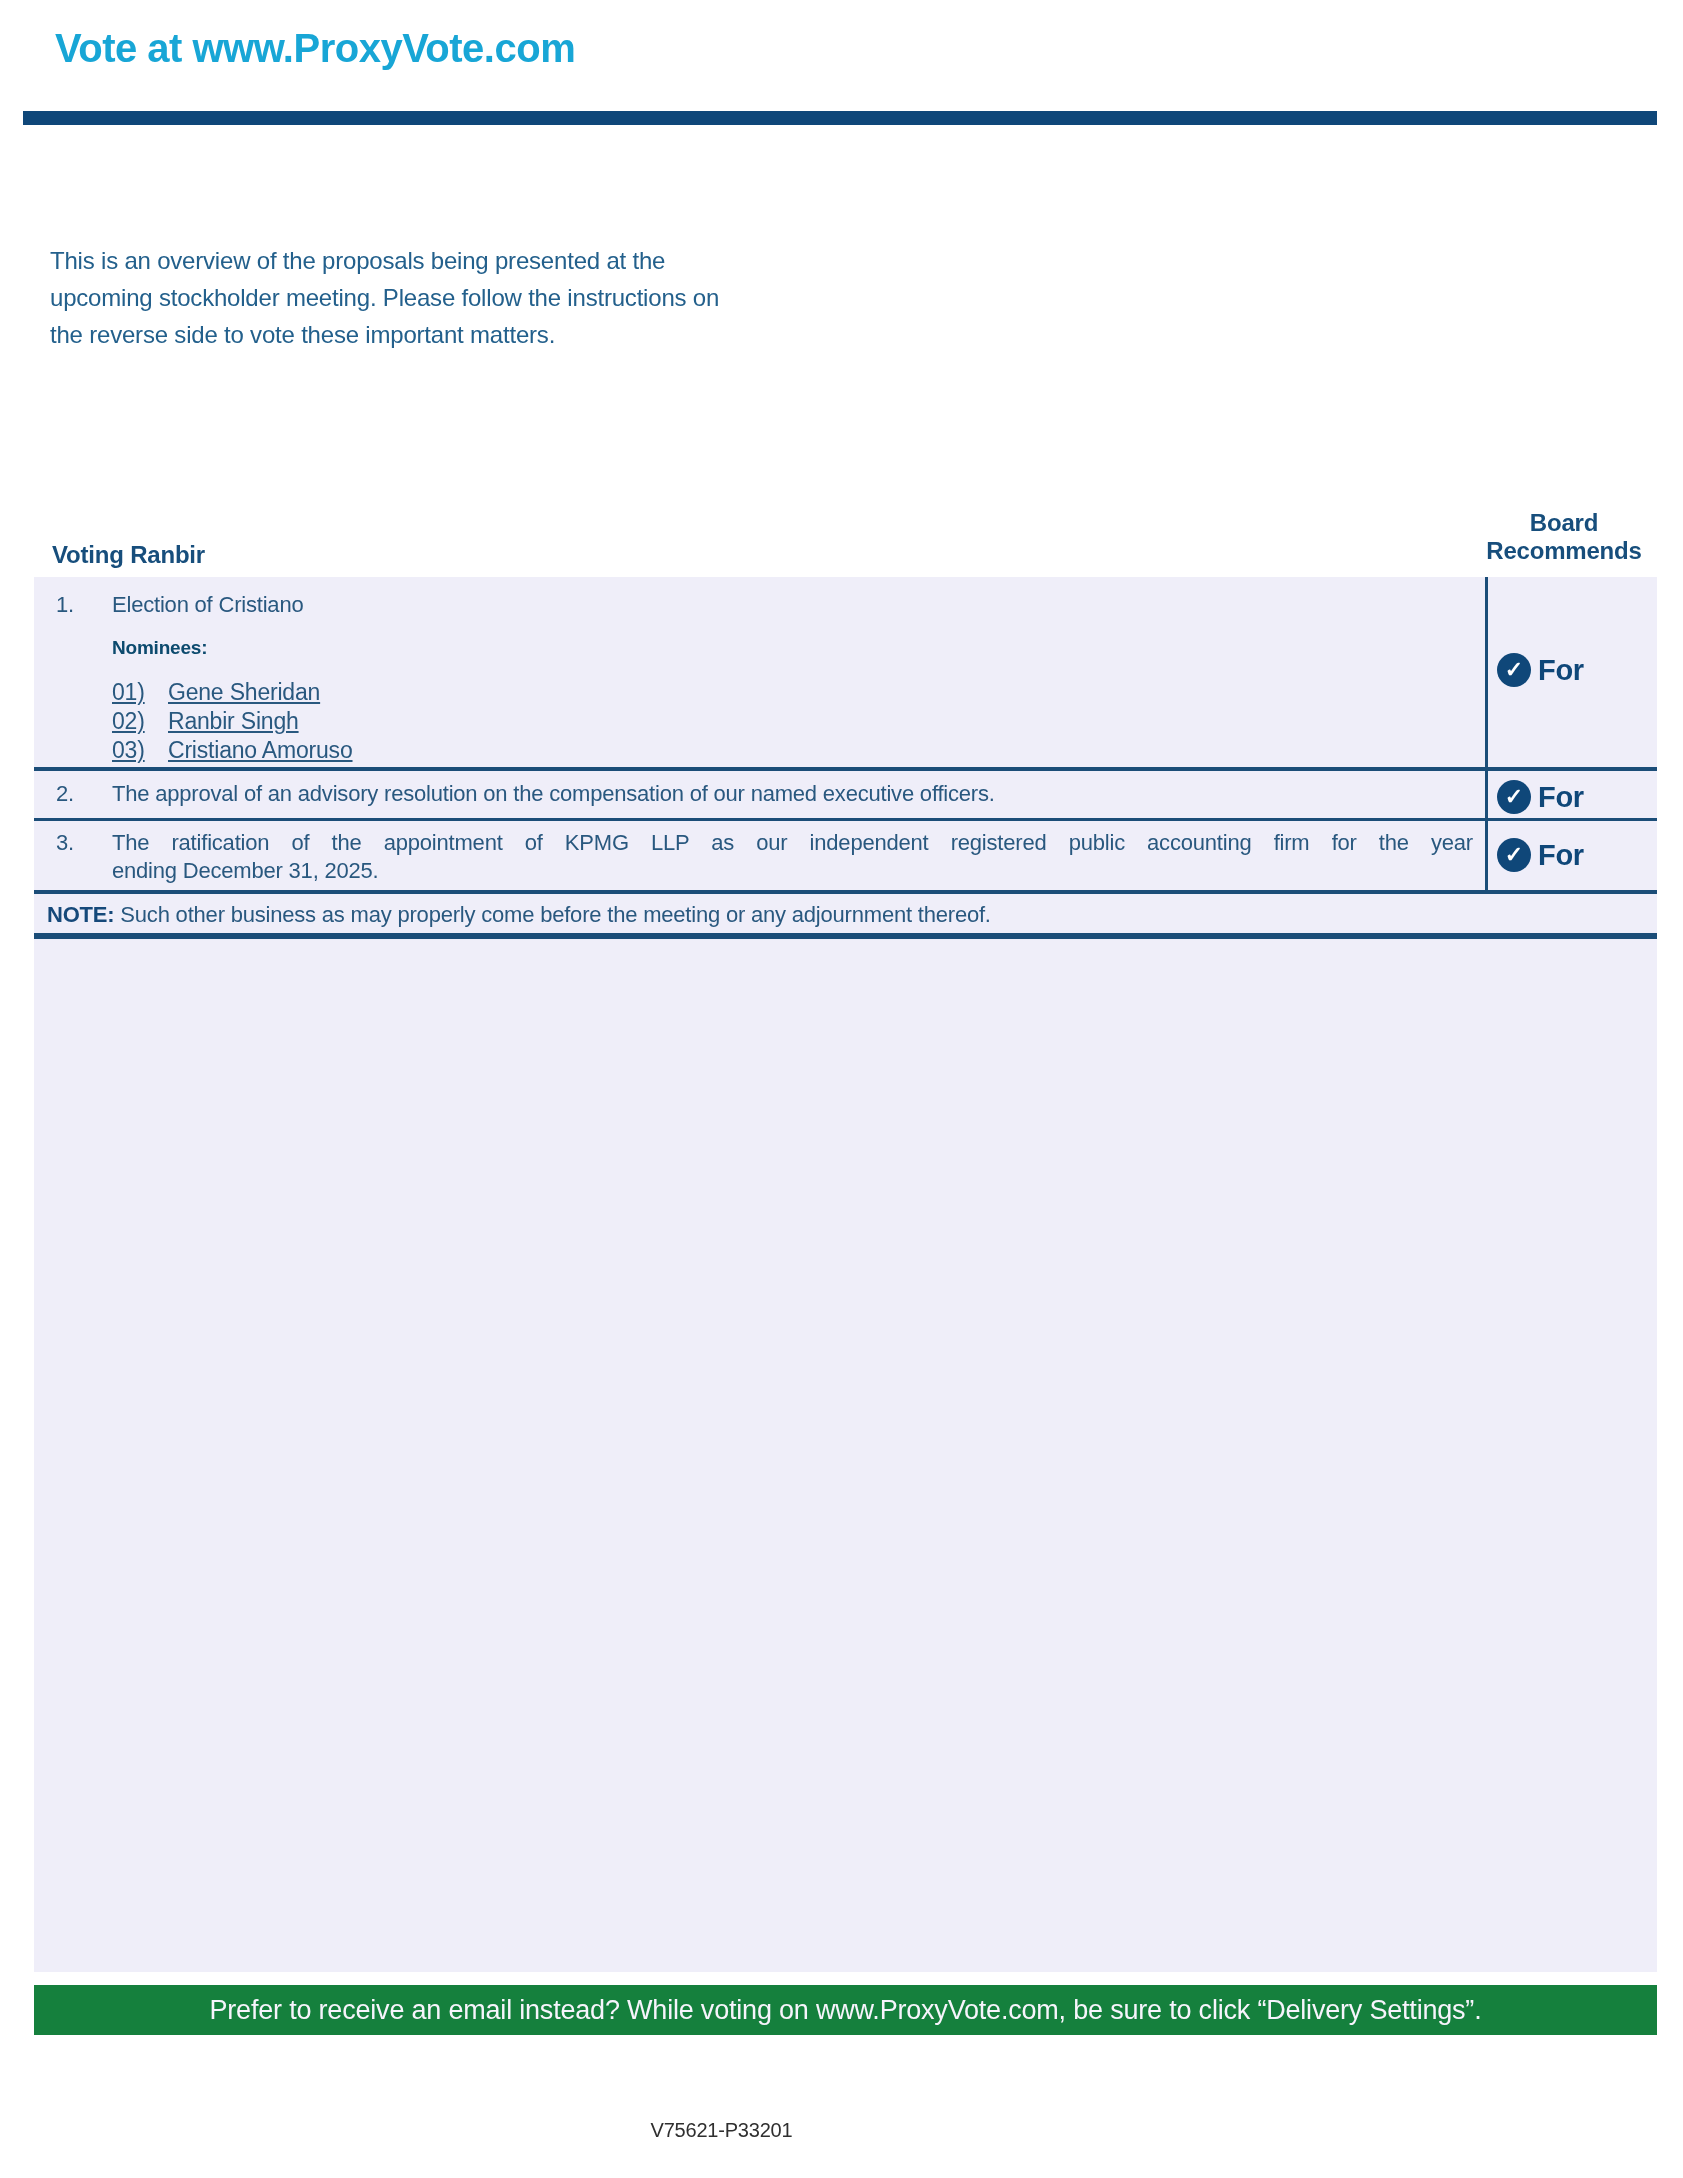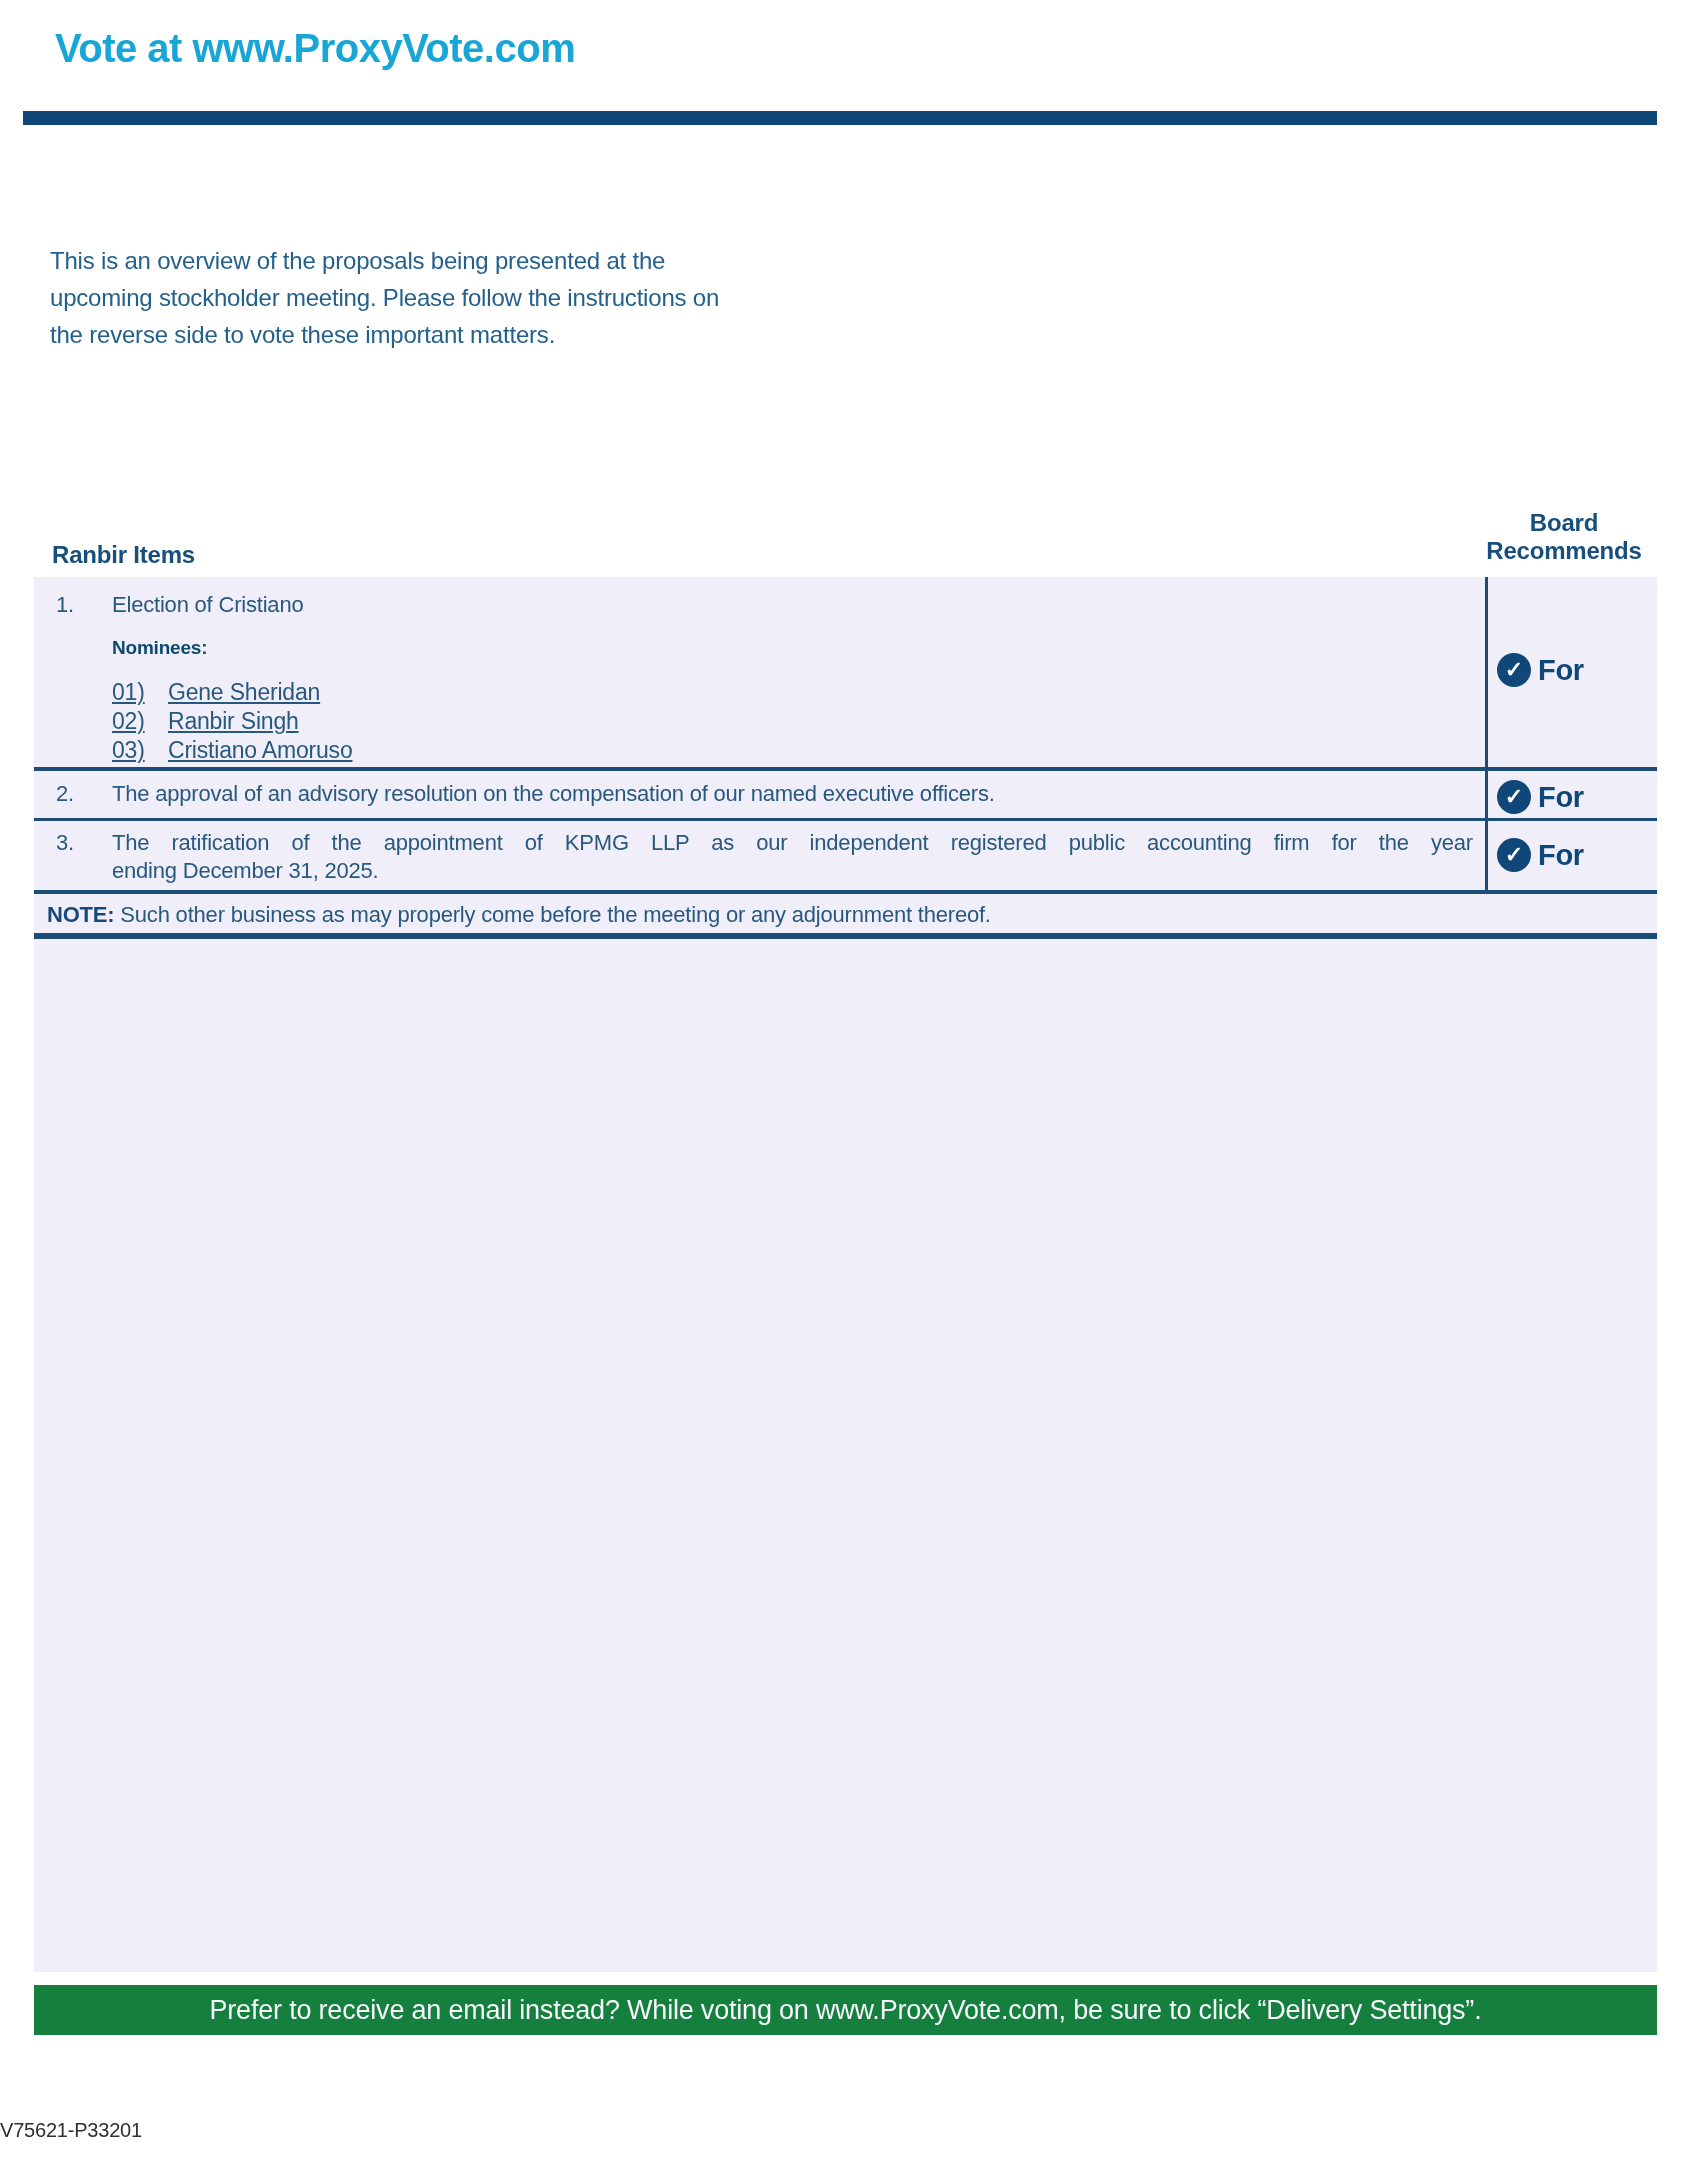--- a/index.html
+++ b/index.html
@@ -72,39 +72,39 @@
   .for-text{
     font-size:29px;font-weight:bold;color:#0F4779;letter-spacing:-0.3px;
   }
   
   .footer-banner{
     position:absolute;left:34px;top:1985px;width:1623px;height:50px;
     background:#15803d;color:#F7F4FC;
     font-size:27px;line-height:50px;text-align:center;letter-spacing:-0.2px;
   }
   .doc-code{
-    position:absolute;left:0;top:2119px;width:1443px;text-align:left;
+    position:absolute;left:0;top:2119px;width:1443px;text-align:center;
     font-size:20px;color:#2F2F2F;letter-spacing:-0.2px;
   }
 </style>
 </head>
 <body>
 
 <div class="page">
 
   <div class="brand-title">Vote at www.ProxyVote.com</div>
   <div class="top-rule"></div>
 
   <div class="intro">
     <div>This is an overview of the proposals being presented at the</div>
     <div>upcoming stockholder meeting. Please follow the instructions on</div>
     <div>the reverse side to vote these important matters.</div>
   </div>
 
-  <div class="voting-label">Ranbir Items</div>
+  <div class="voting-label">Voting Ranbir</div>
   <div class="board-label">
     <div>Board</div>
     <div>Recommends</div>
   </div>
 
   <div class="table-box">
 
     <div class="v-divider"></div>
 
     <div class="row-text item-number" style="top:14px;">1.</div>

